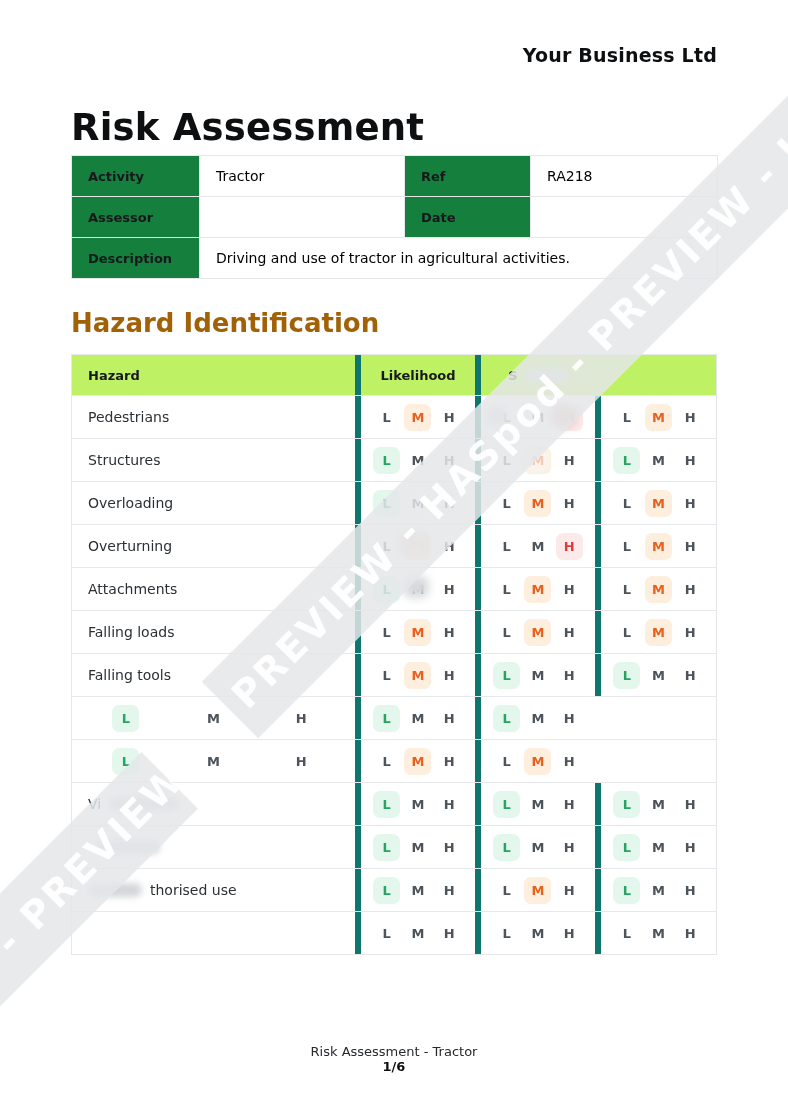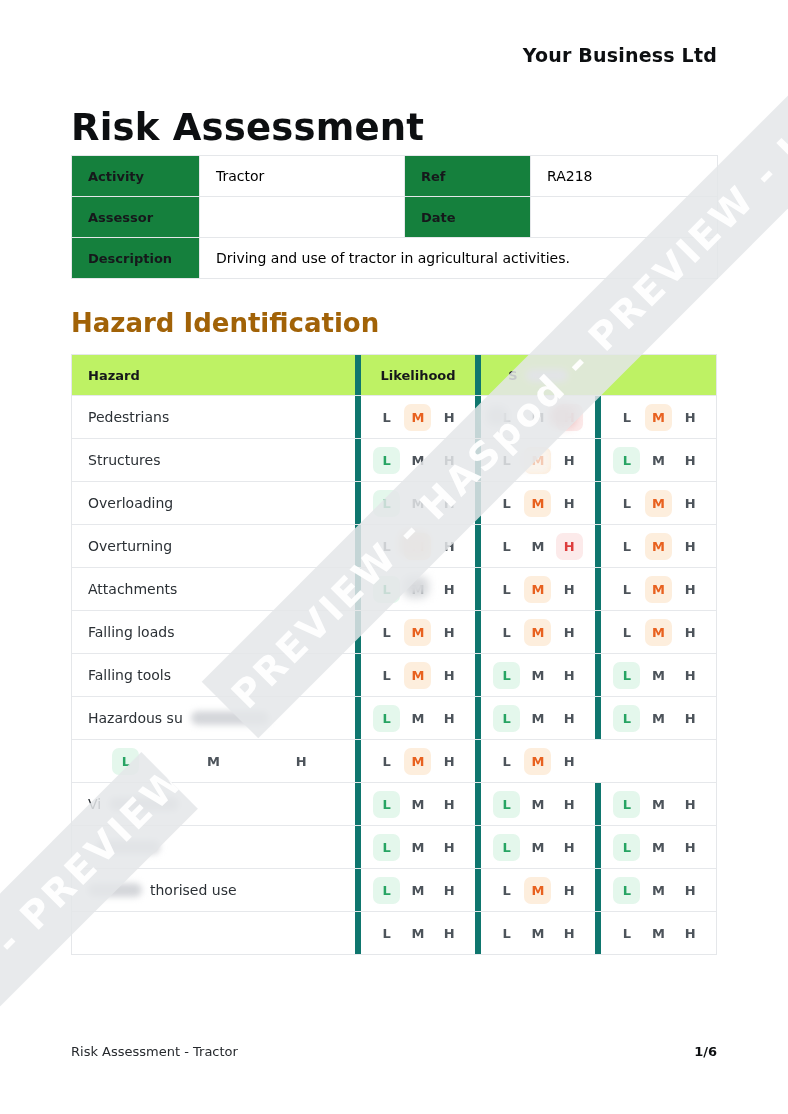--- a/index.html
+++ b/index.html
@@ -45,21 +45,21 @@
   .blob{position:absolute;border-radius:8px;z-index:4;}
   
   .band{position:absolute;height:80px;background:rgba(228,230,233,0.85);
         transform:rotate(-45deg);transform-origin:left center;display:flex;align-items:center;
         white-space:nowrap;overflow:hidden;z-index:5;color:rgba(255,255,255,0.95);
         font-size:38px;font-weight:700;letter-spacing:3px;padding-left:12px;}
   .band-a{left:230px;top:670px;width:900px;}
   .band-b{left:-150px;top:1060px;width:440px;}
   
   .footer{position:absolute;top:1044px;left:71px;width:646px;display:flex;
-          justify-content:space-between;align-items:center;font-size:13px;color:#26292d;}
+          justify-content:space-between;align-items:center;font-size:13px;color:#26292d;flex-direction:column;}
   .pageno{font-weight:700;color:#0d0f11;}
 </style>
 </head>
 <body>
 
 <div class="page">
 
   <div class="company">Your Business Ltd</div>
   <div class="h1">Risk Assessment</div>
 
@@ -236,24 +236,20 @@
             <span class="lt">M</span>
             <span class="lt">H</span>
           </div>
           <div class="cell lmh">
             <span class="lt hl-L">L</span>
             <span class="lt">M</span>
             <span class="lt">H</span>
           </div>
         </div>
         <div class="hrow drow">
-          <div class="cell hazard-cell">
-            <span>Hazardous su</span>
-            <span class="hblur" style="width: 78px;"></span>
-          </div>
           <div class="cell lmh">
             <span class="lt hl-L">L</span>
             <span class="lt">M</span>
             <span class="lt">H</span>
           </div>
           <div class="cell lmh">
             <span class="lt hl-L">L</span>
             <span class="lt">M</span>
             <span class="lt">H</span>
           </div>

